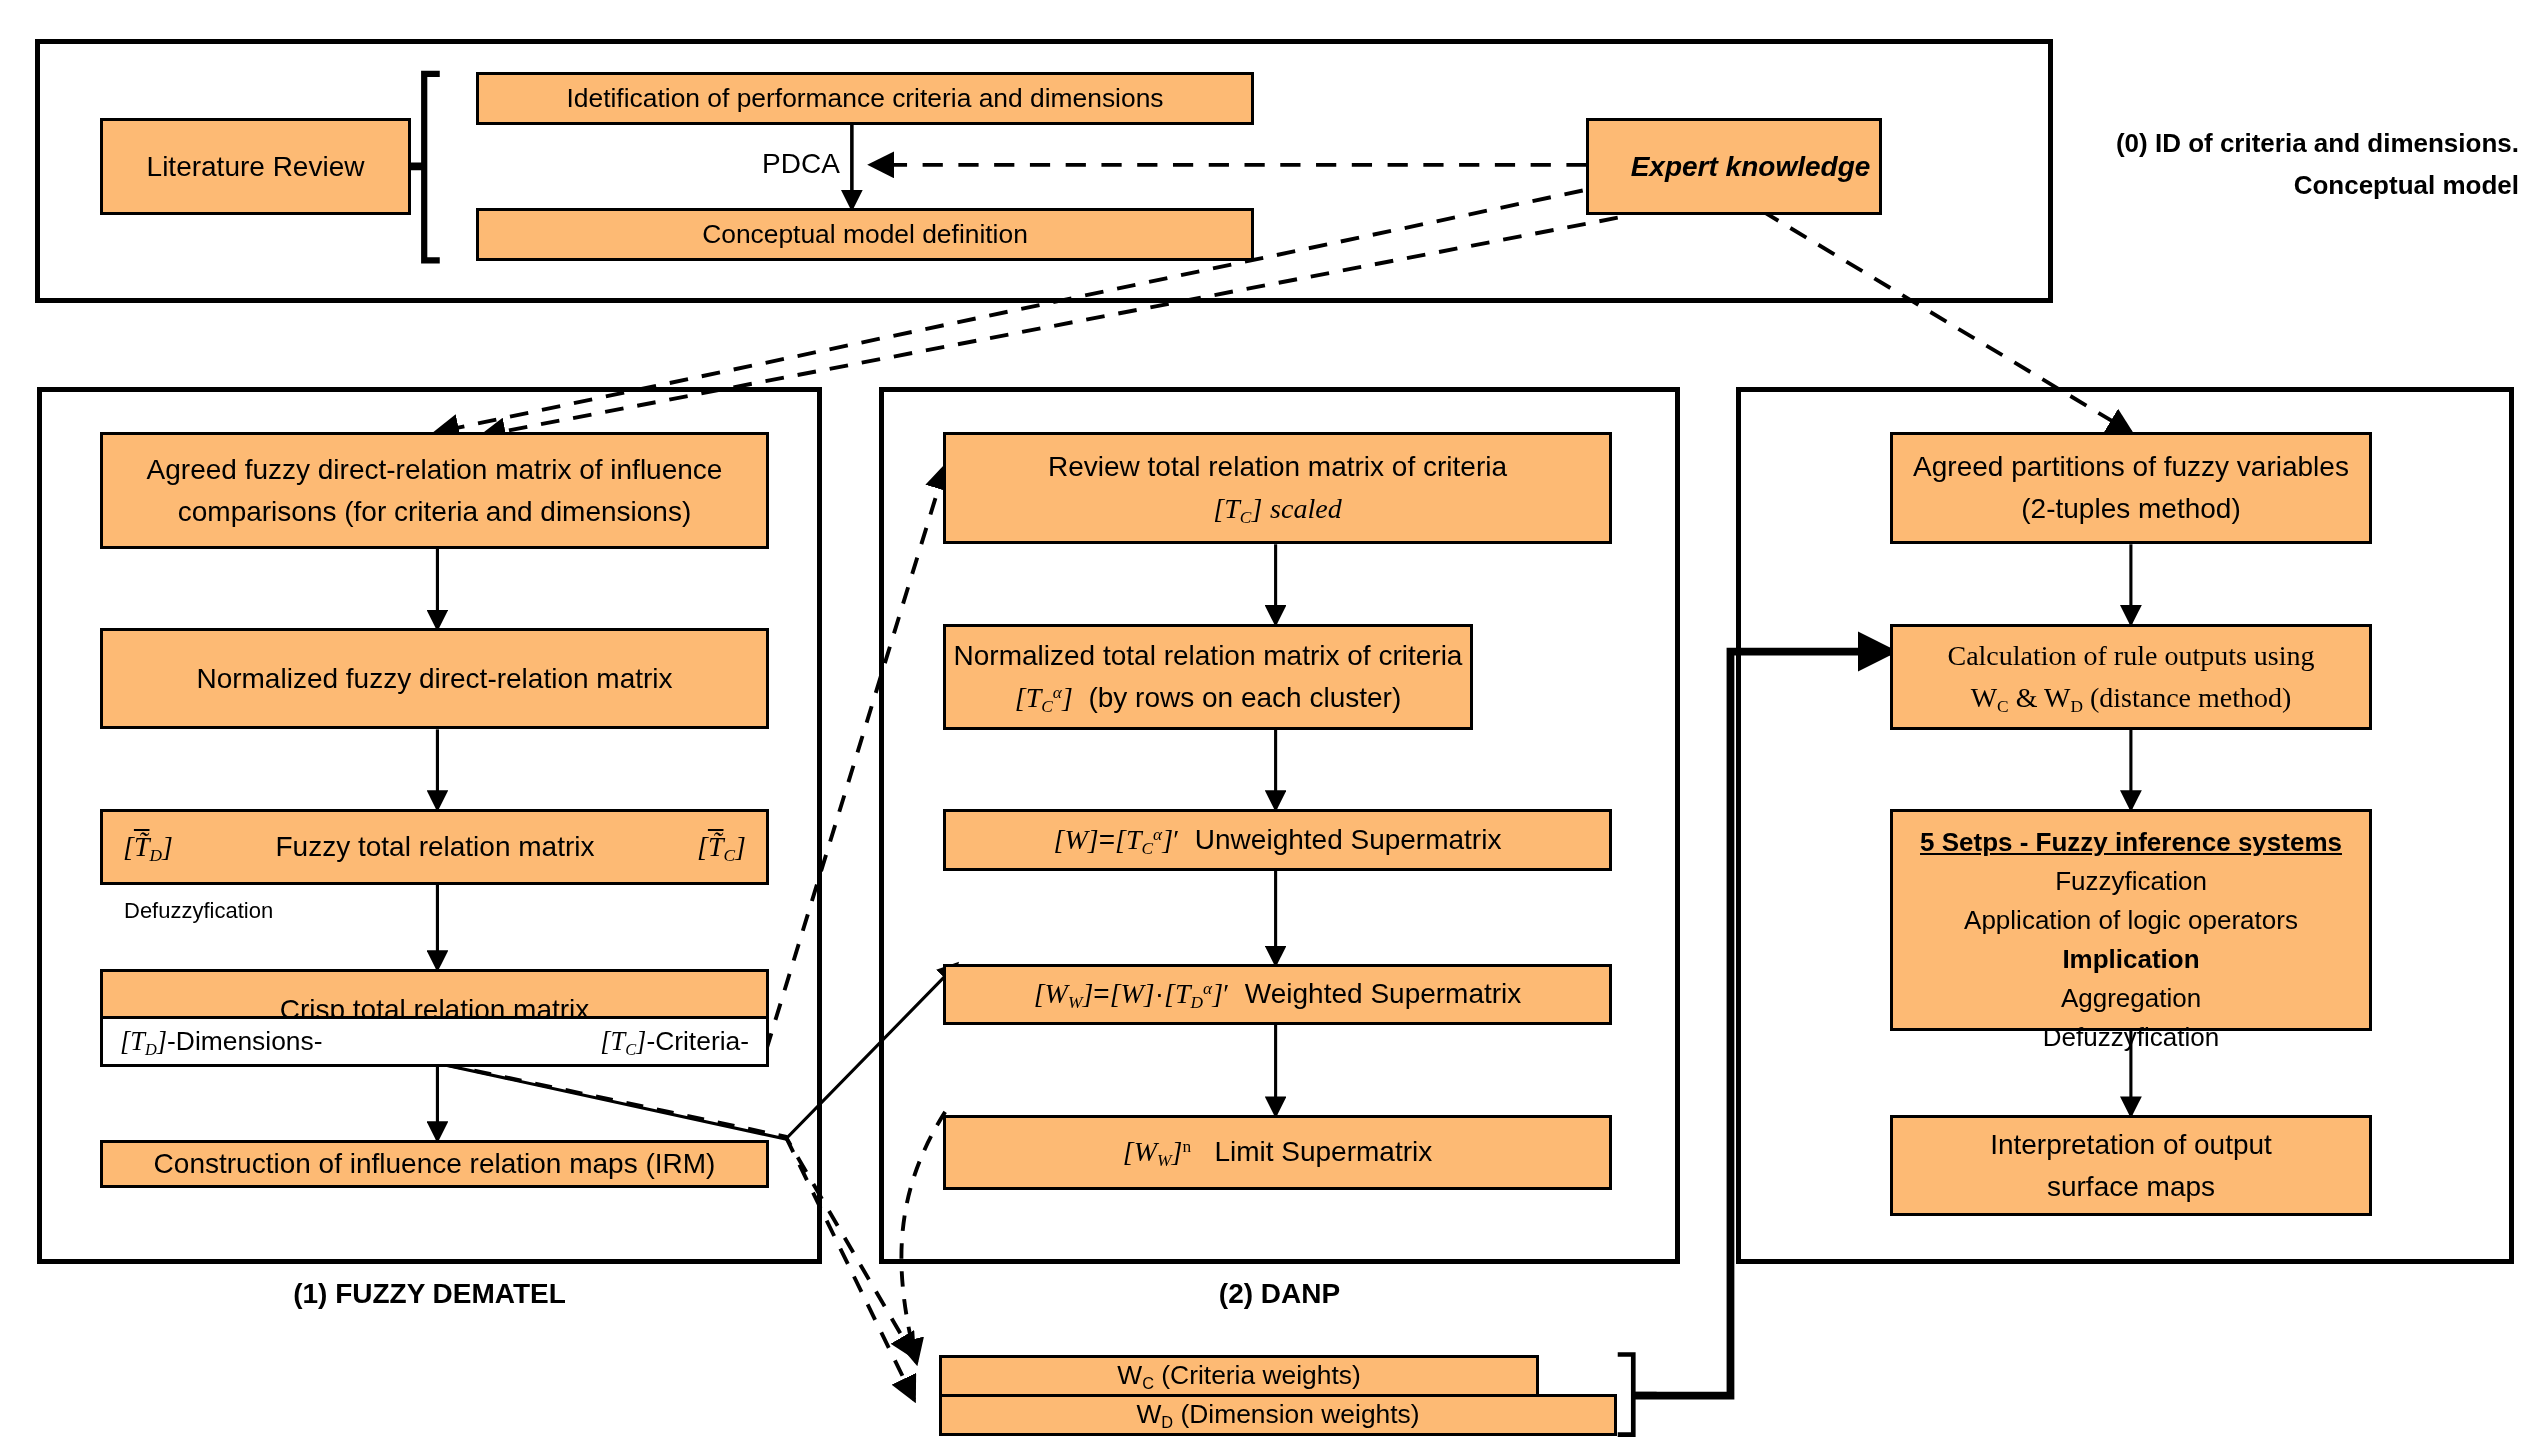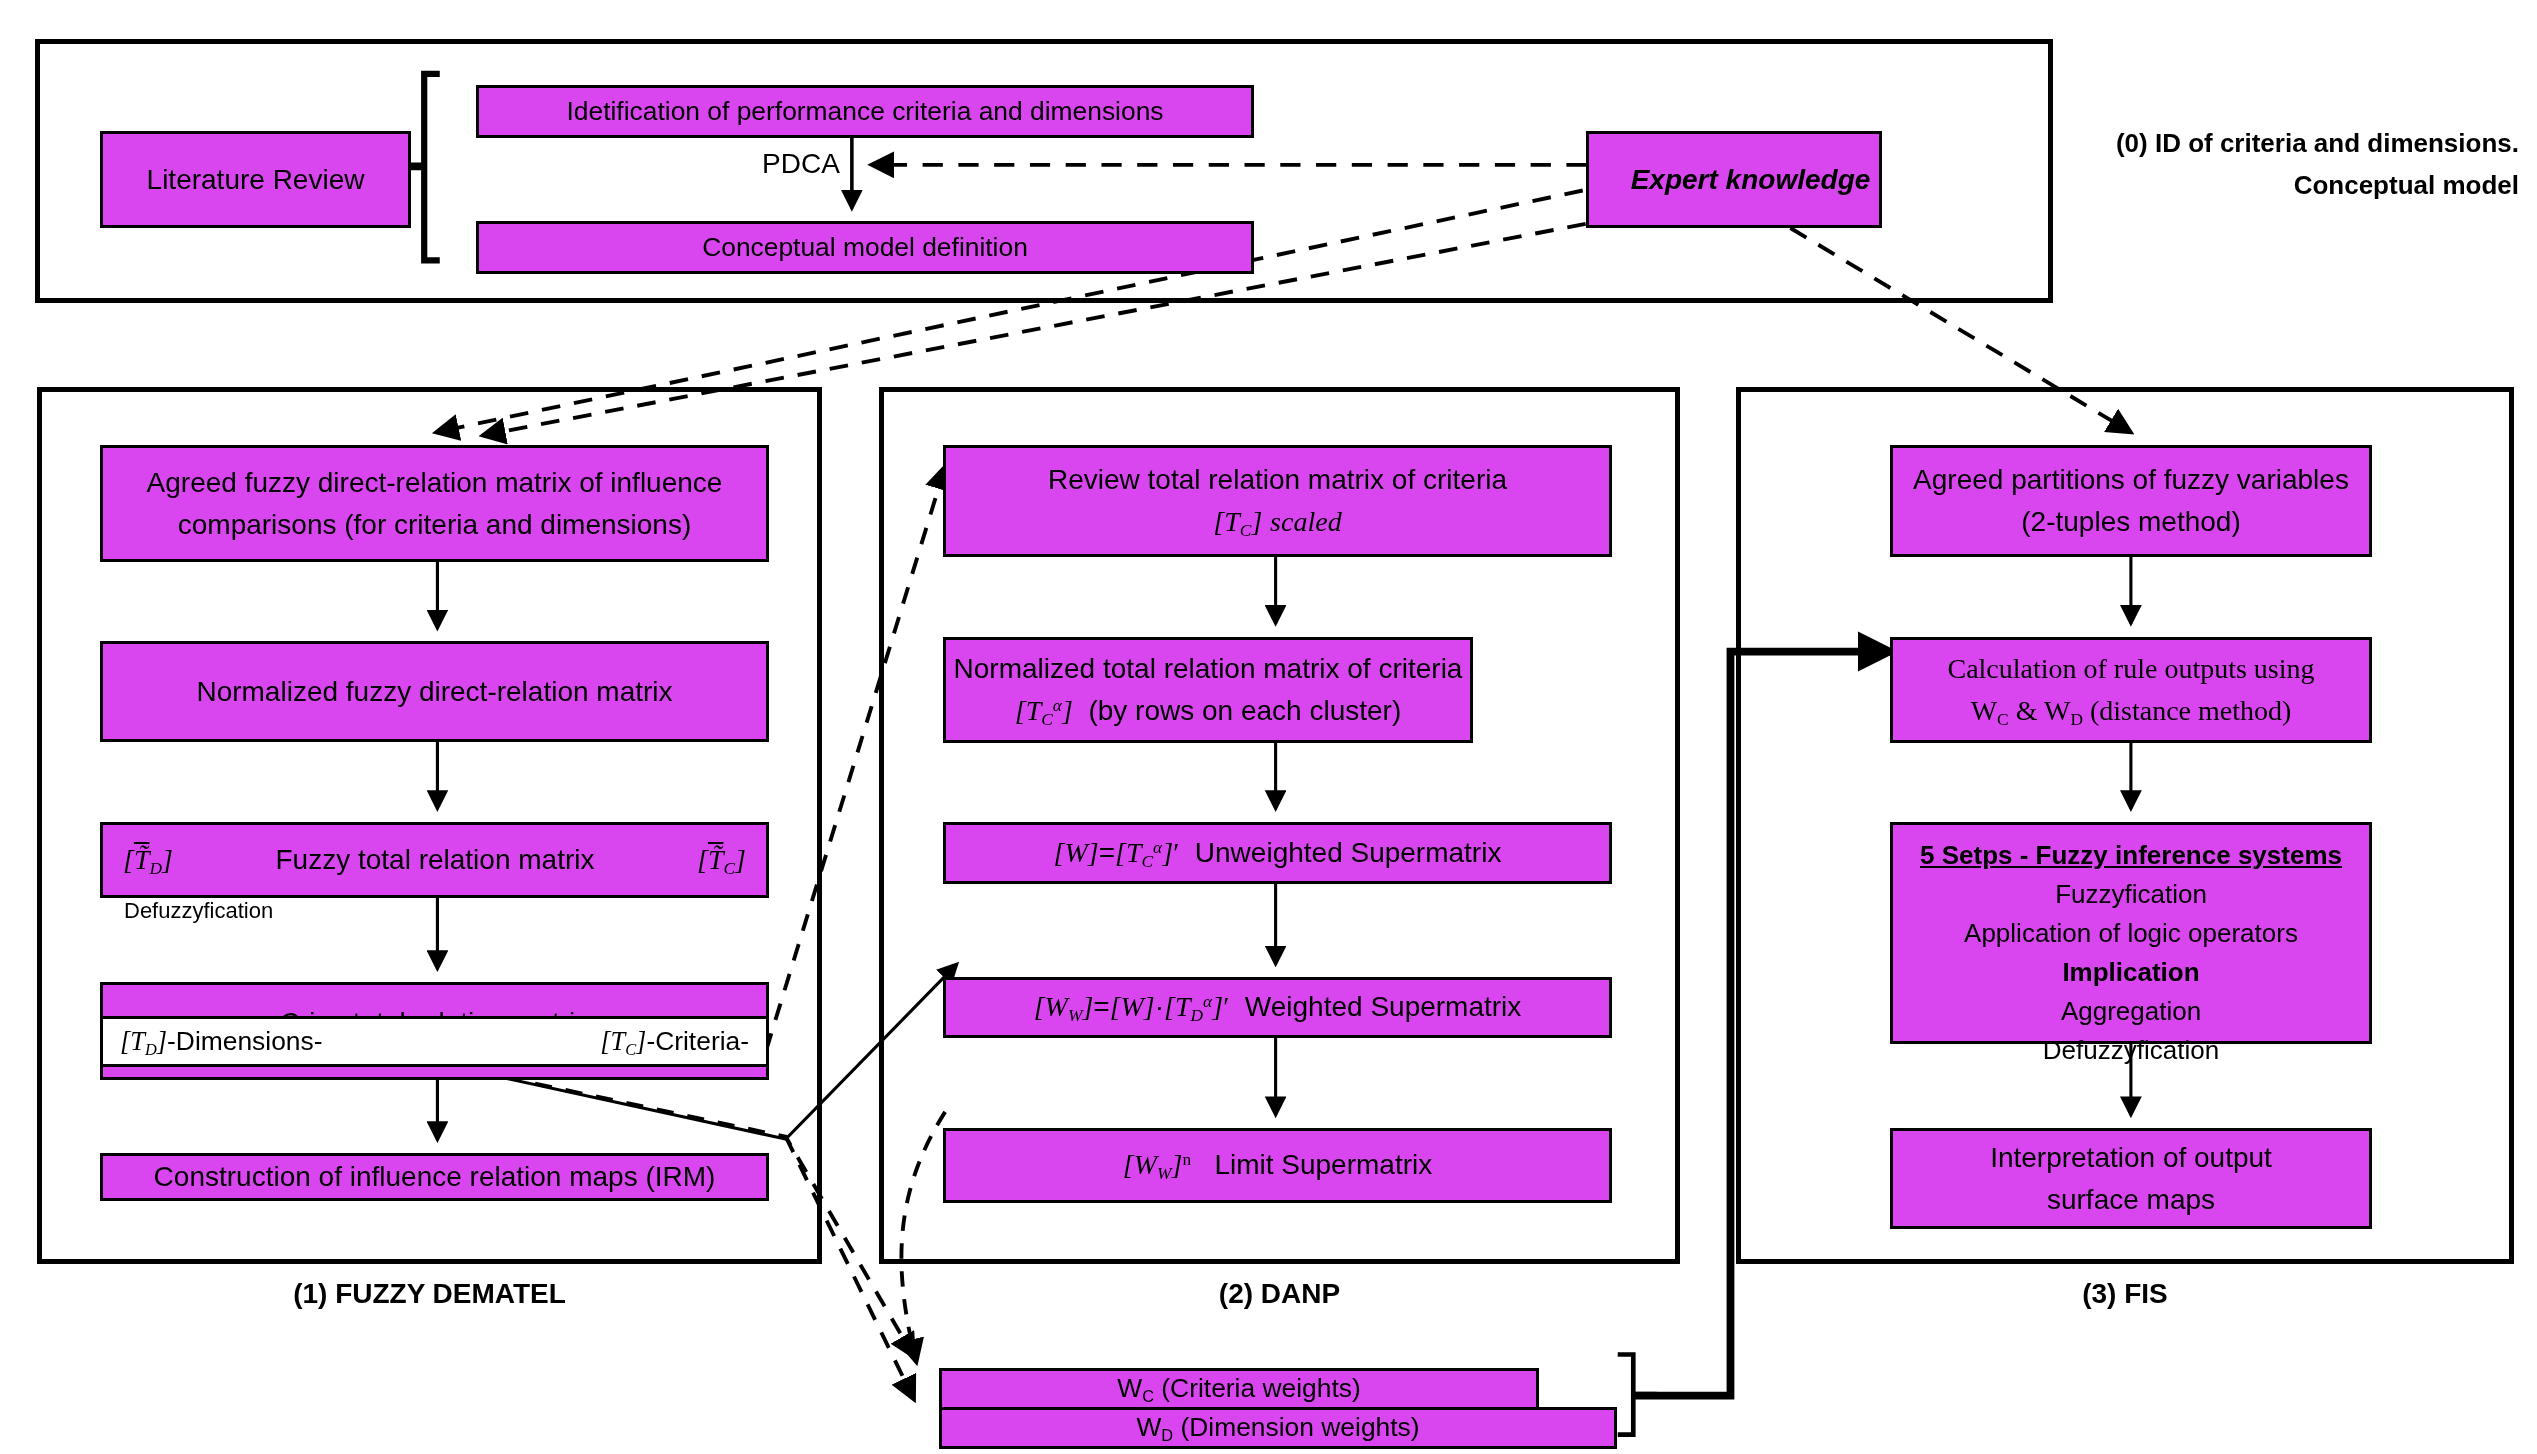--- a/index.html
+++ b/index.html
@@ -4,23 +4,23 @@
 <style>
   html,body{margin:0;padding:0;background:#ffffff;}
   body{font-family:"Liberation Sans", sans-serif;color:#000;}
   #canvas{position:relative;width:2538px;height:1454px;overflow:hidden;background:#fff;}
 
   
   .box{position:absolute;border:3.1px solid #000;background:#fff;box-sizing:border-box;
        display:flex;flex-direction:column;align-items:center;justify-content:center;
        text-align:center;line-height:1.45;}
   .group{position:absolute;border:5.4px solid #000;background:transparent;box-sizing:border-box;}
-  .node{position:absolute;border:3.1px solid #000;background:#d946ef;box-sizing:border-box;
+  .node{position:absolute;border:3.1px solid #000;background:#fdba74;box-sizing:border-box;
         display:flex;flex-direction:column;align-items:center;justify-content:center;
-        text-align:center;line-height:1.5;font-size:28px;margin-top:13px;}
+        text-align:center;line-height:1.5;font-size:28px;}
   .plain{position:absolute;text-align:center;}
   .grouplabel{position:absolute;font-weight:bold;font-size:28px;text-align:center;}
   .caption{position:absolute;font-weight:bold;font-size:26px;text-align:right;line-height:1.6;}
 
   .italic{font-style:italic;font-weight:bold;}
   .under{text-decoration:underline;}
   .mi{font-family:"Liberation Serif", serif;font-style:italic;}
   .mup{font-family:"Liberation Serif", serif;font-style:normal;}
   sub{font-size:.62em;vertical-align:-0.28em;}
   sup{font-size:.62em;vertical-align:0.5em;}
@@ -214,23 +214,20 @@
     <span style="font-weight:bold;">Implication</span>
     <span>Aggregation</span>
     <span>Defuzzyfication</span>
   </div>
 
   <div class="node" style="left:1890px;top:1115px;width:482px;height:101px;">
     <span>Interpretation of output</span>
     <span>surface maps</span>
   </div>
 
-  <div class="grouplabel" style="left:1736px;top:1278px;width:778px;">
-    <span>(3) FIS</span>
-  </div>
 
   <div class="node" style="left:939px;top:1355px;width:600px;height:42px;font-size:26.4px;">
     <span>W<sub>C</sub> (Criteria weights)</span>
   </div>
   <div class="node" style="left:939px;top:1394px;width:678px;height:42px;font-size:26.4px;">
     <span>W<sub>D</sub> (Dimension weights)</span>
   </div>
 
 </div>
 

